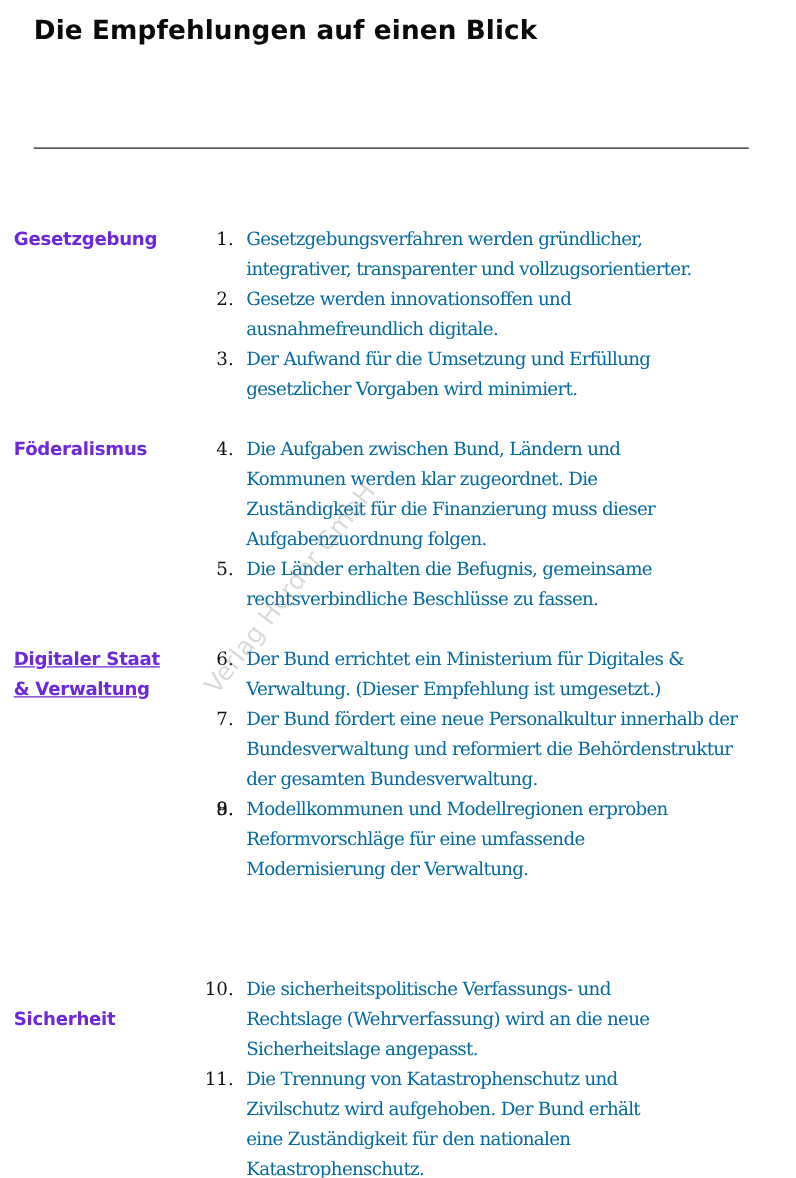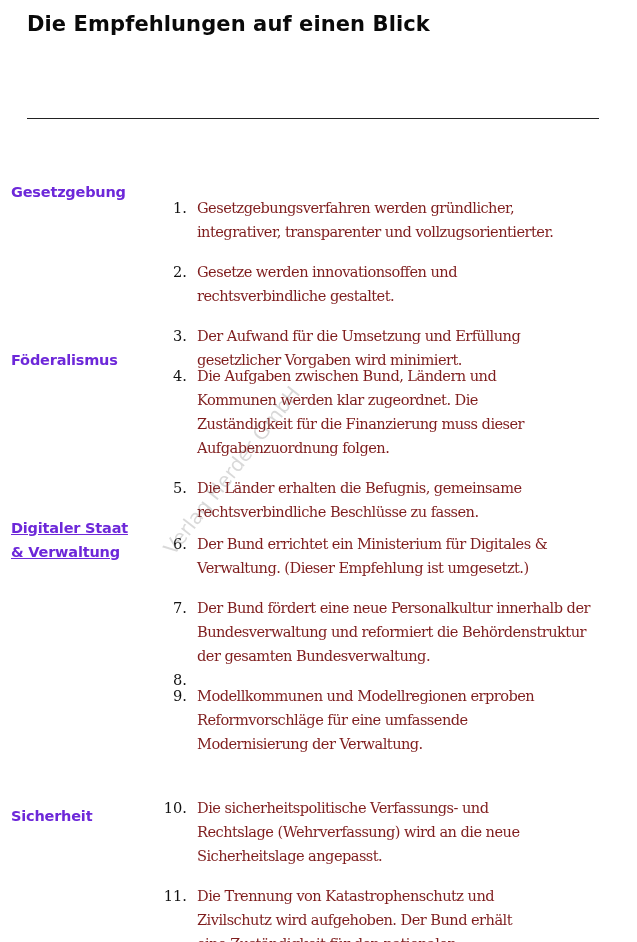--- a/index.html
+++ b/index.html
@@ -26,21 +26,21 @@
     }
     .items { position: absolute; left: 150px; top: 0; margin: 0; padding: 0; list-style: none; width: 460px; }
     .item { position: relative; padding-left: 47px; }
     .item-num {
       position: absolute; left: 0; width: 37px; text-align: right;
       font-family: "DejaVu Serif", serif; font-size: 14.6px; line-height: 24px;
     }
     .item-text {
       display: block;
       font-family: "DejaVu Serif", serif; font-size: 14.6px; line-height: 24px;
-      letter-spacing: -0.55px; color: #7f1d1d; margin-top: 16px;
+      letter-spacing: -0.55px; color: #0369a1;
     }
     .watermark {
       position: absolute; left: 168px; top: 540px;
       font-family: "DejaVu Sans", sans-serif; font-size: 20px;
       color: rgba(120,120,120,0.28); transform: rotate(-52deg);
       transform-origin: left center; white-space: nowrap; pointer-events: none;
     }
   </style>
 </head>
 <body>
@@ -50,21 +50,21 @@
 
 <div class="section" style="top:180px;">
   <div class="section-label">Gesetzgebung</div>
   <ol class="items">
     <li class="item">
       <span class="item-num">1.</span>
       <span class="item-text" style="width:400px;">Gesetzgebungsverfahren werden gründlicher, integrativer, transparenter und vollzugsorientierter.</span>
     </li>
     <li class="item">
       <span class="item-num">2.</span>
-      <span class="item-text" style="width:300px;">Gesetze werden innovationsoffen und rechtsverbindliche gestaltet.</span>
+      <span class="item-text" style="width:300px;">Gesetze werden innovationsoffen und ausnahmefreundlich digitale.</span>
     </li>
     <li class="item">
       <span class="item-num">3.</span>
       <span class="item-text" style="width:360px;">Der Aufwand für die Umsetzung und Erfüllung gesetzlicher Vorgaben wird minimiert.</span>
     </li>
   </ol>
 </div>
 
 <div class="section" style="top:348px;">
   <div class="section-label">Föderalismus</div>

